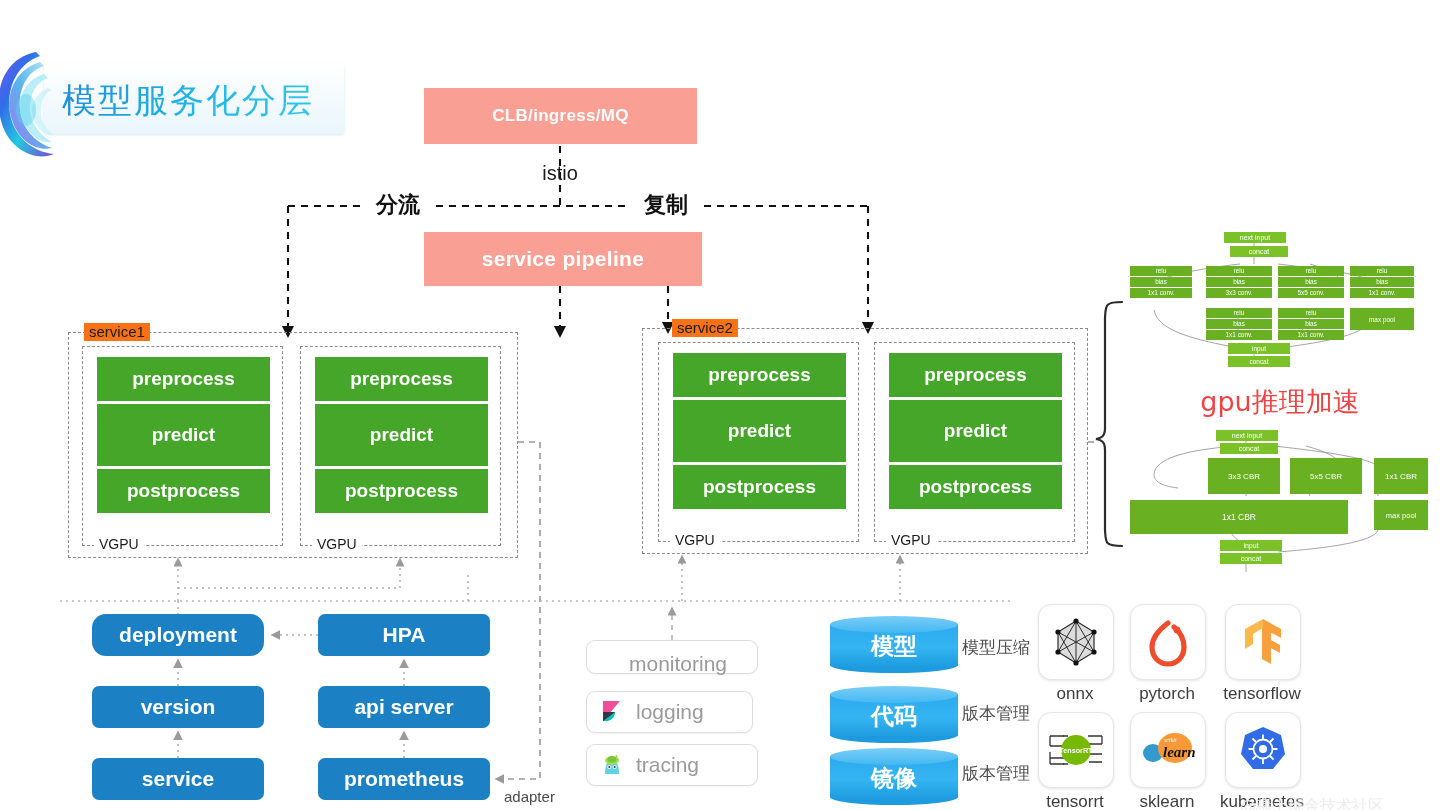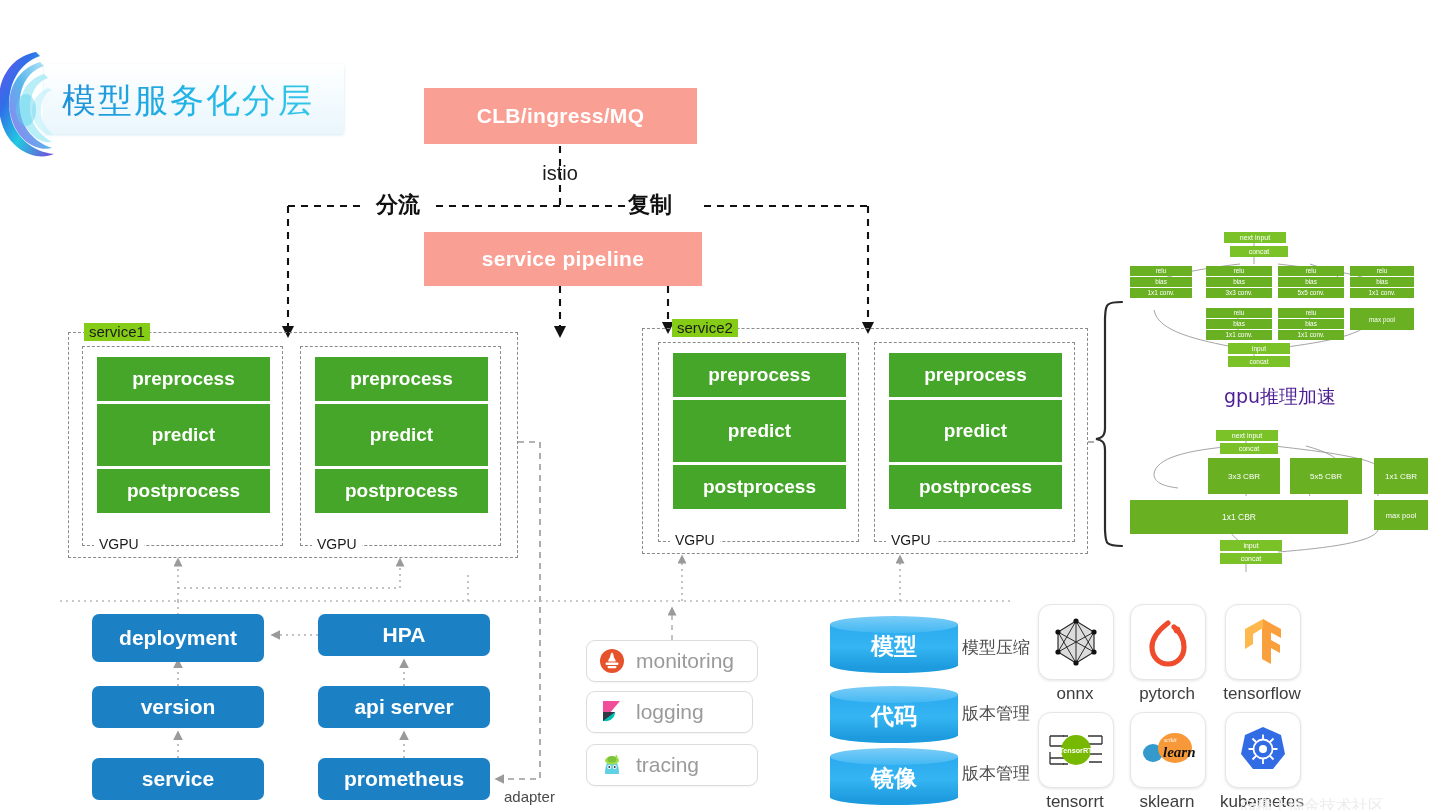--- a/index.html
+++ b/index.html
@@ -32,49 +32,49 @@
     white-space:nowrap;
   }
   #swirl{left:-6px;top:8px;width:76px;height:120px;}
 
   
   .pink-box{
     background:#fa9f93;
     color:#ffffff;
     font-weight:bold;
     display:flex;align-items:center;justify-content:center;
-    font-size:21px;
+    font-size:17px;
     letter-spacing:.3px;
   }
   #clb-box{left:424px;top:52px;width:273px;height:56px;}
   #pipeline-box{left:424px;top:196px;width:278px;height:54px;font-size:21px;}
 
   #istio-label{
     left:498px;top:126px;width:124px;height:26px;
     text-align:center;font-size:20px;color:#1a1a1a;
   }
   #fenliu-label{
     left:360px;top:154px;width:76px;height:32px;
     text-align:center;font-size:22px;font-weight:bold;color:#111;
     background:#fff;
     font-family:"DejaVu Sans","Liberation Sans",sans-serif;
   }
   #fuzhi-label{
     left:628px;top:154px;width:76px;height:32px;
-    text-align:left;font-size:22px;font-weight:bold;color:#111;
+    text-align:center;font-size:22px;font-weight:bold;color:#111;
     background:#fff;
     font-family:"DejaVu Sans","Liberation Sans",sans-serif;
   }
 
   
   .service-group{border:1.6px dashed #8b8b8b;}
   #service1-group{left:68px;top:296px;width:450px;height:226px;}
   #service2-group{left:642px;top:292px;width:446px;height:226px;}
   .service-label{
-    font-size:15px;color:#1b1b1b;background:#84cc16;
+    font-size:15px;color:#1b1b1b;background:#f97316;
     padding:0 5px;height:18px;line-height:18px;
   }
   #service1-label{left:84px;top:287px;}
   #service2-label{left:672px;top:283px;}
 
   .vgpu-box{border:1.6px dashed #8b8b8b;}
   #vgpu-1a{left:82px;top:310px;width:201px;height:200px;}
   #vgpu-1b{left:300px;top:310px;width:201px;height:200px;}
   #vgpu-2a{left:658px;top:306px;width:201px;height:200px;}
   #vgpu-2b{left:874px;top:306px;width:201px;height:200px;}
@@ -99,38 +99,38 @@
   .green-stack{position:absolute;width:173px;left:14px;top:10px;}
   .green-stack > div + div{margin-top:3px;}
 
   
   .blue-box{
     background:#1b80c4;color:#ffffff;font-weight:bold;
     border-radius:7px;
     display:flex;align-items:center;justify-content:center;
     font-size:21px;
   }
-  #deployment-box{left:92px;top:578px;width:172px;height:48px;}
+  #deployment-box{left:92px;top:578px;width:172px;height:42px;border-radius:14px;}
   #version-box   {left:92px;top:650px;width:172px;height:42px;}
   #service-box   {left:92px;top:722px;width:172px;height:42px;}
   #hpa-box       {left:318px;top:578px;width:172px;height:42px;}
   #apiserver-box {left:318px;top:650px;width:172px;height:42px;text-align:center;}
   #prometheus-box{left:318px;top:722px;width:172px;height:42px;}
 
   #adapter-label{left:504px;top:752px;font-size:15px;color:#4a4a4a;}
 
   
   .obs-pill{
     border:1.3px solid #dcdcdc;border-radius:9px;background:#fff;
     display:flex;align-items:center;
     padding-left:12px;gap:11px;
     color:#9a9a9a;font-size:21px;font-weight:normal;
     box-shadow:0 1px 1px rgba(0,0,0,.04);
   }
-  #monitoring-pill{left:586px;top:604px;width:172px;height:42px;}
+  #monitoring-pill{left:586px;top:604px;width:172px;height:34px;flex-direction:column;}
   #logging-pill   {left:586px;top:655px;width:167px;height:42px;}
   #tracing-pill   {left:586px;top:708px;width:172px;height:42px;}
 
   
   .cyl-wrap{width:128px;height:56px;}
   .cyl-body{
     position:absolute;left:0;top:8px;width:128px;height:42px;
     background:linear-gradient(to bottom,#2aa9ef 0%,#35b5f2 55%,#1f9de0 100%);
   }
   .cyl-top{
@@ -178,21 +178,21 @@
   #cell-onnx      {left:1038px;top:568px;}
   #cell-pytorch   {left:1130px;top:568px;}
   #cell-tensorflow{left:1225px;top:568px;}
   #cell-tensorrt  {left:1038px;top:676px;}
   #cell-sklearn   {left:1130px;top:676px;}
   #cell-kubernetes{left:1225px;top:676px;}
 
   
   #gpu-label{
     left:1150px;top:348px;width:260px;height:36px;
-    font-size:19px;color:#4c1d95;text-align:center;
+    font-size:27px;color:#ef4444;text-align:center;
     font-family:"DejaVu Sans","Liberation Sans",sans-serif;
     font-weight:normal;
   }
 
   
   #wm-csdn{
     left:1205px;top:778px;font-size:18px;color:#cfcfcf;white-space:nowrap;
     font-family:"DejaVu Sans","Liberation Sans",sans-serif;
   }
   #wm-juejin{

